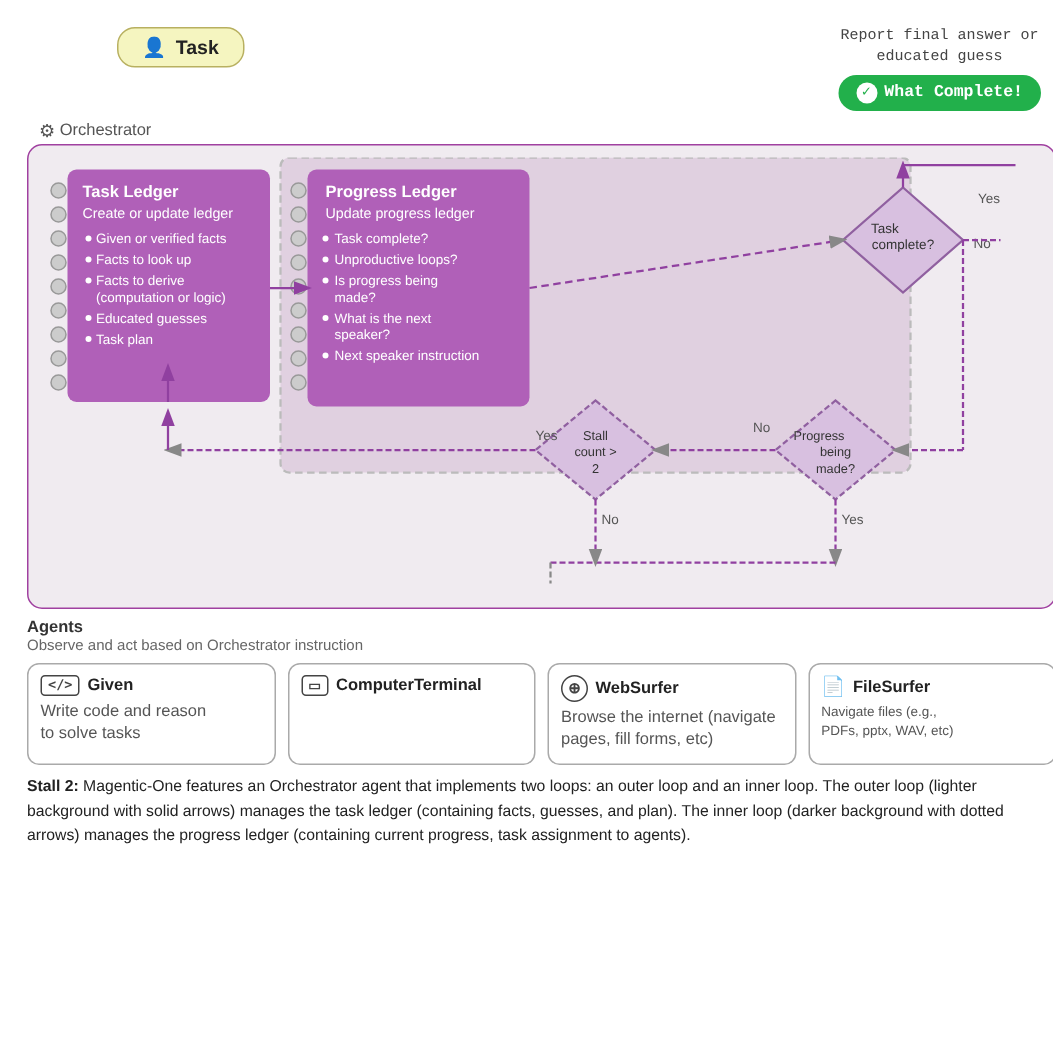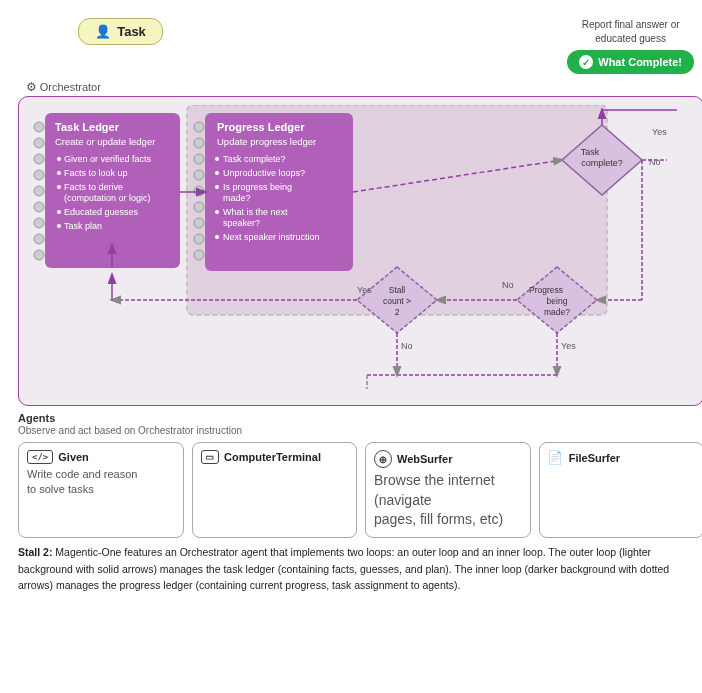--- a/index.html
+++ b/index.html
@@ -16,21 +16,21 @@
 </head>
 <body>
 
 <div style="width:702px; padding: 8px;">
 
   <div style="display:flex; justify-content:space-between; align-items:flex-start; margin-bottom: 6px;">
     <div style="border:1.5px solid #b8b060; background:#f5f5c0; border-radius:12px; padding:5px 16px; display:flex; align-items:center; gap:6px; font-size:13px; font-weight:bold; margin-left:60px;">
       <span style="font-size:13px; color:#555;">👤</span>
       <span>Task</span>
     </div>
-    <div style="display:flex; flex-direction:column; align-items:center; gap:4px; margin-right:10px;">
+    <div style="display:flex; flex-direction:column; align-items:center; gap:4px; margin-right:10px;font-family:Liberation Mono, monospace;">
       <div style="font-size:10px; color:#444; text-align:center; line-height:1.4;">Report final answer or<br>educated guess</div>
       <div style="background:#22b04b; color:#fff; border-radius:20px; padding:5px 12px; font-size:11px; font-weight:bold; display:flex; align-items:center; gap:5px;">
         <span style="width:14px;height:14px;border-radius:50%;background:#fff;display:flex;align-items:center;justify-content:center;color:#22b04b;font-size:10px;font-weight:bold;">✓</span>
         <span>What Complete!</span>
       </div>
     </div>
   </div>
 
   <div style="font-size:11px; color:#555; display:flex; align-items:center; gap:3px; margin-left:8px; margin-bottom:2px;">
     <span style="font-size:12px;">⚙</span>
@@ -179,28 +179,29 @@
           <div style="border:1.5px solid #444; border-radius:3px; padding:1px 4px; font-size:9px; color:#444;">▭</div>
           <span>ComputerTerminal</span>
         </div>
       </div>
 
       <div style="border:1.5px solid #aaa; border-radius:8px; padding:7px 8px; background:#fff; flex:1; display:flex; flex-direction:column; gap:3px;">
         <div style="display:flex; align-items:center; gap:5px; font-weight:bold; font-size:11px;">
           <div style="border:1.5px solid #444; border-radius:50%; width:18px; height:18px; display:flex; align-items:center; justify-content:center; font-size:10px; color:#444;">⊕</div>
           <span>WebSurfer</span>
         </div>
-        <div style="font-size:14px; color:#555; line-height:1.4;">Browse the internet (navigate<br>pages, fill forms, etc)</div>
+        <div style="font-size:11px; color:#555; line-height:1.4;">Browse the internet (navigate<br>pages, fill forms, etc)</div>
       </div>
 
       <div style="border:1.5px solid #aaa; border-radius:8px; padding:7px 8px; background:#fff; flex:1; display:flex; flex-direction:column; gap:3px;">
         <div style="display:flex; align-items:center; gap:5px; font-weight:bold; font-size:11px;">
           <div style="font-size:13px; color:#444;">📄</div>
           <span>FileSurfer</span>
         </div>
+        <div style="font-size:9px; color:#555; line-height:1.4;">Navigate files (e.g.,<br>PDFs, pptx, WAV, etc)</div>
       </div>
 
     </div>
   </div>
 
   <div style="font-size:10.5px; color:#222; line-height:1.6; margin-top:4px;">
     <span style="font-weight:bold;">Stall 2:</span>
     <span> Magentic-One features an Orchestrator agent that implements two loops: an outer loop and an inner loop. The outer loop (lighter background with solid arrows) manages the task ledger (containing facts, guesses, and plan). The inner loop (darker background with dotted arrows) manages the progress ledger (containing current progress, task assignment to agents).</span>
   </div>
 

